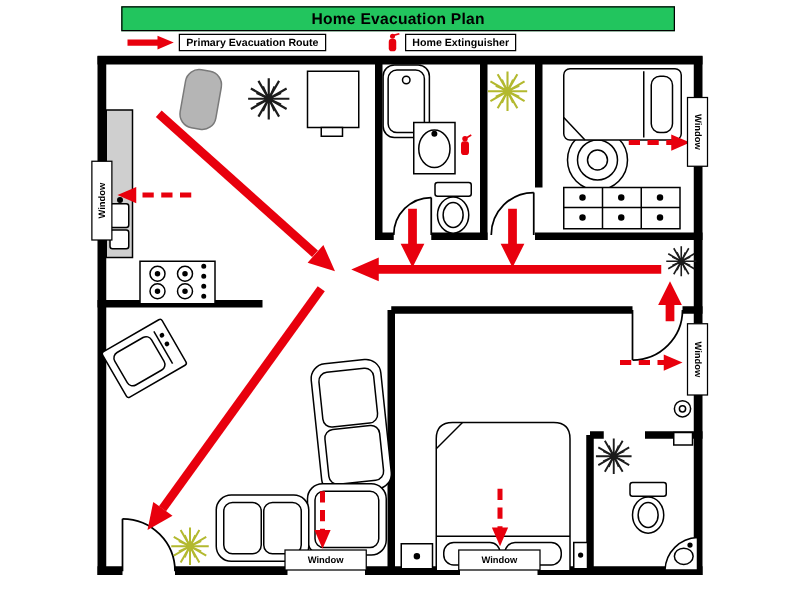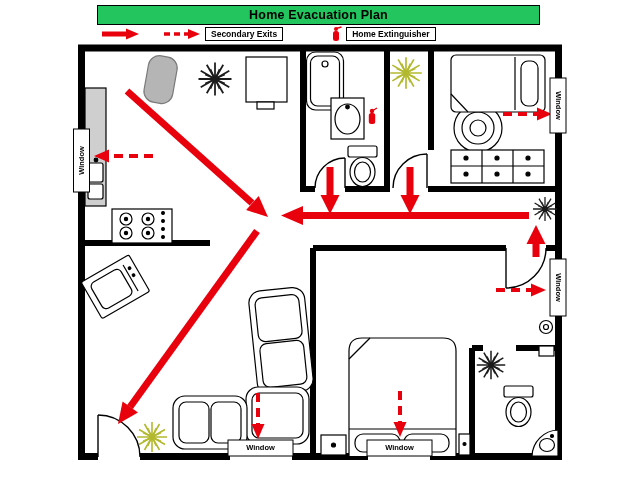--- a/index.html
+++ b/index.html
@@ -30,27 +30,21 @@
 <body>
 
 <div class="title-box">Home Evacuation Plan</div>
 
 <div class="legend">
   <div class="legend-item">
     <svg width="40" height="14" viewBox="0 0 40 14">
       <line x1="2" y1="7" x2="27" y2="7" stroke="#e8000d" stroke-width="5"></line>
       <polygon points="39,7 26,1.5 26,12.5" fill="#e8000d"></polygon>
     </svg>
-  </div>
-  <div class="legend-item">
-    <svg width="40" height="14" viewBox="0 0 40 14">
-      <line x1="2" y1="7" x2="26" y2="7" stroke="#e8000d" stroke-width="3.5" stroke-dasharray="6 4"></line>
-      <polygon points="38,7 26,2 26,12" fill="#e8000d"></polygon>
-    </svg>
-    <span class="lg-label">Secondary Exits</span>
+    <span class="lg-label">Primary Evacuation Route</span>
   </div>
   <div class="legend-item extinguisher">
     <svg width="12" height="16" viewBox="0 0 12 16">
       <line x1="5" y1="2.5" x2="10.5" y2="1" stroke="#e8000d" stroke-width="1.4"></line>
       <circle cx="5" cy="3" r="2" fill="#e8000d"></circle>
       <rect x="2" y="5" width="6" height="10" rx="2.5" fill="#e8000d"></rect>
     </svg>
     <span class="lg-label">Home Extinguisher</span>
   </div>
 </div>

